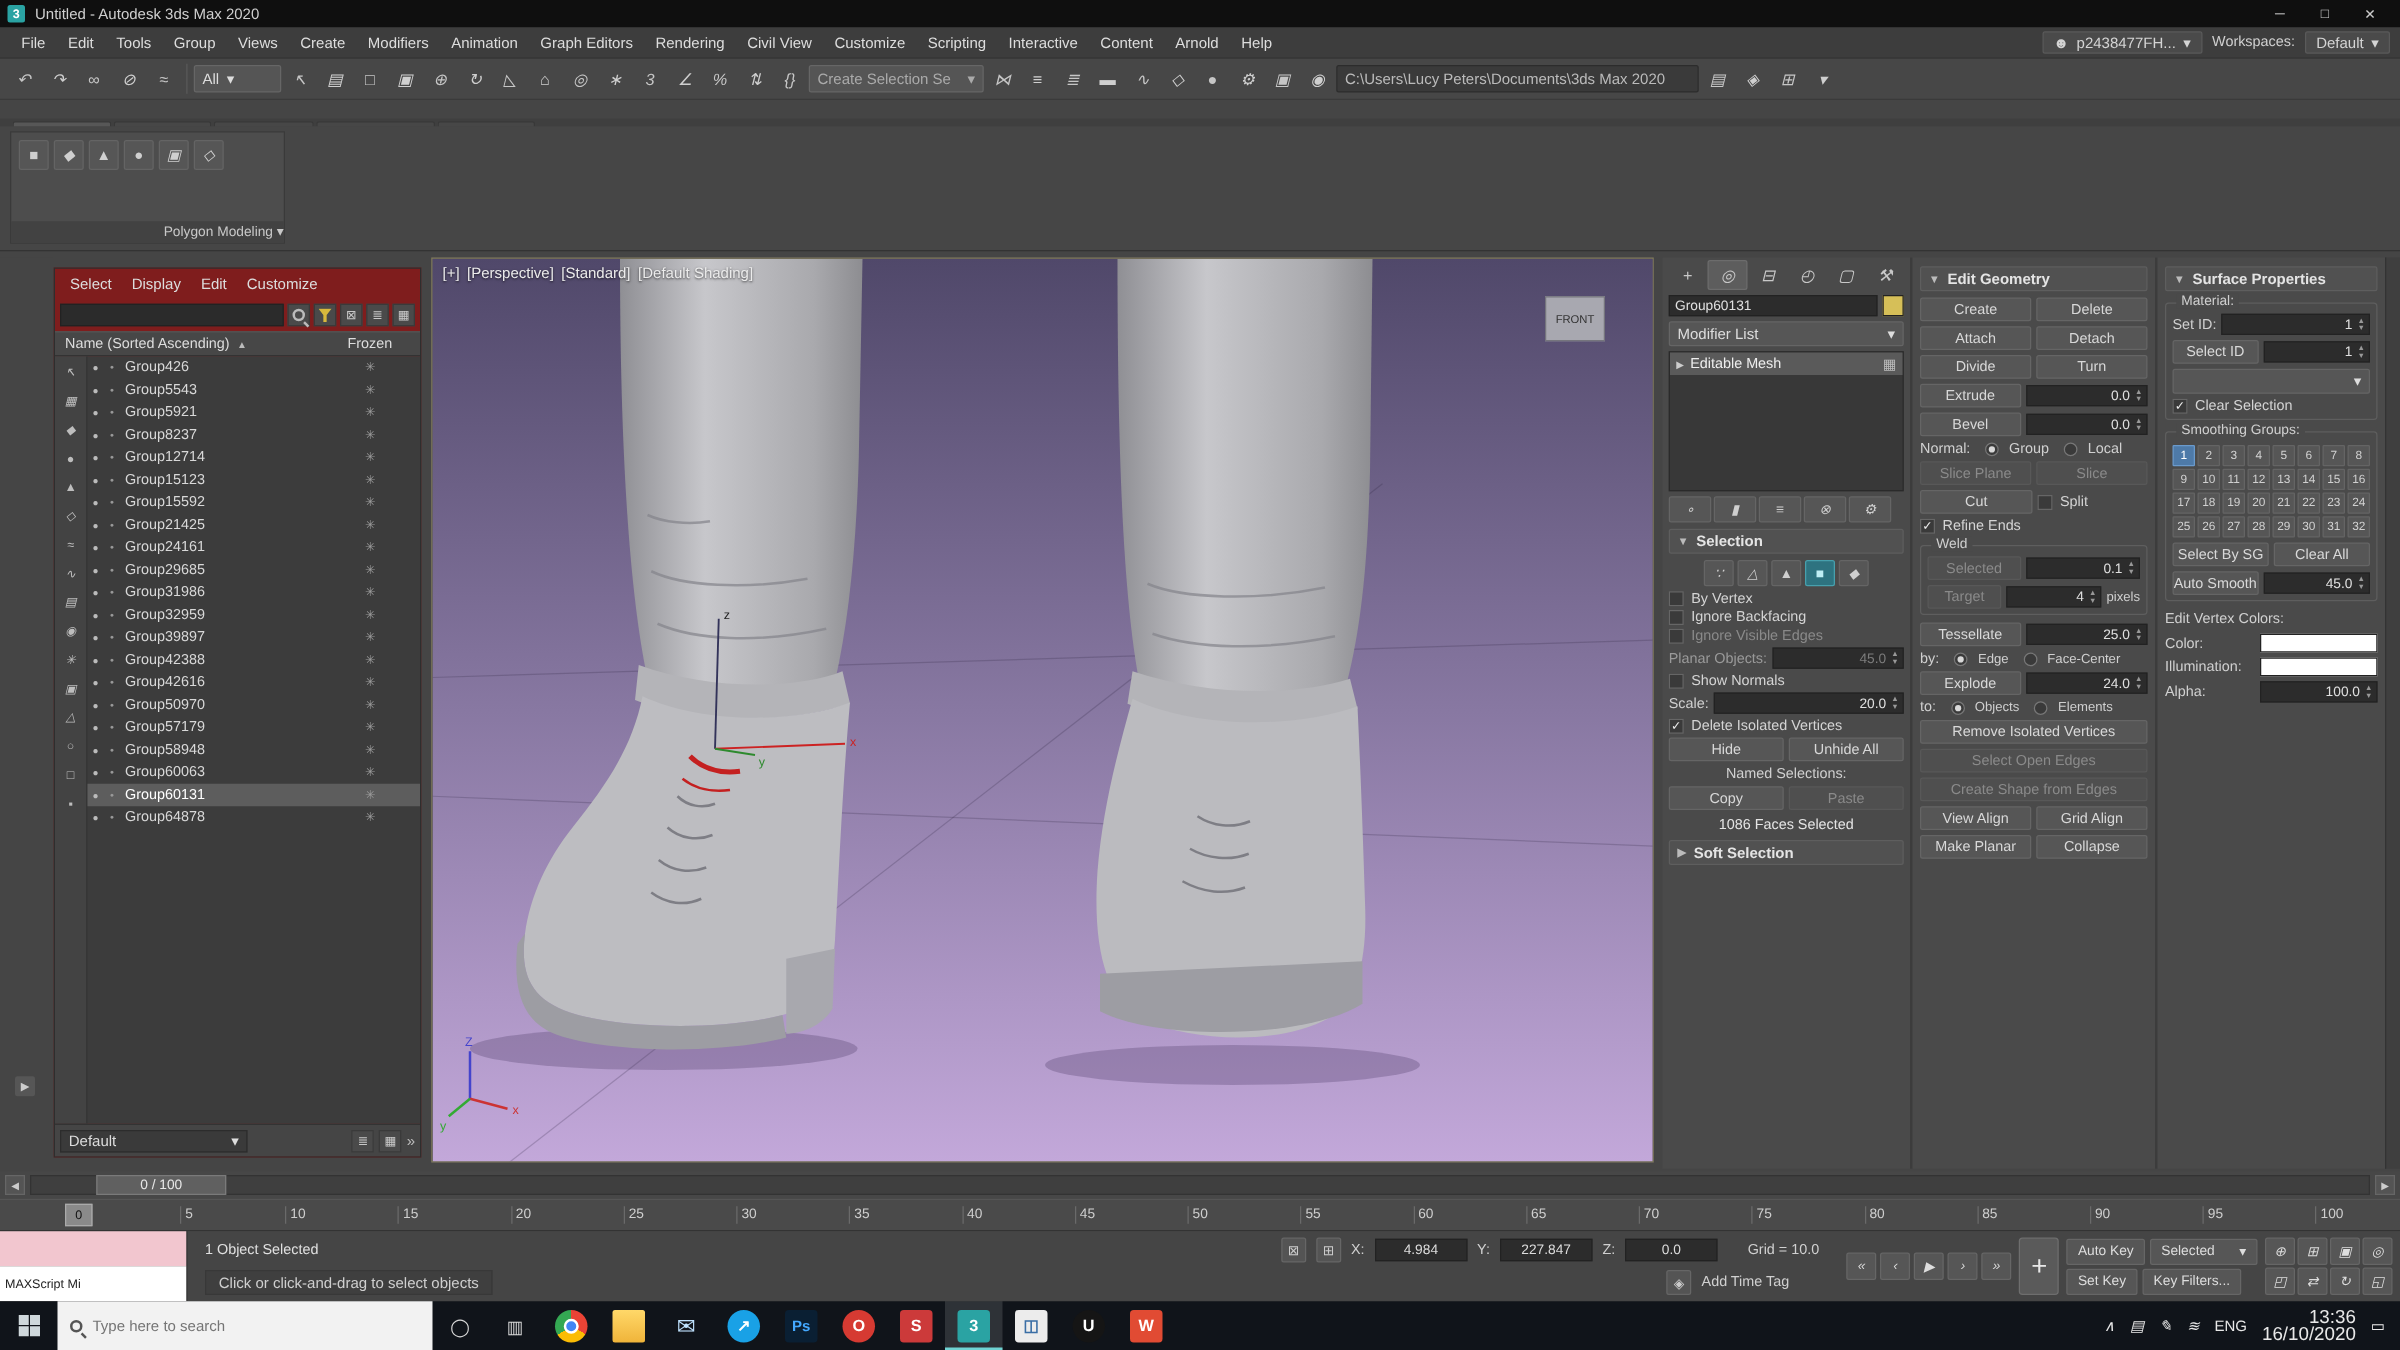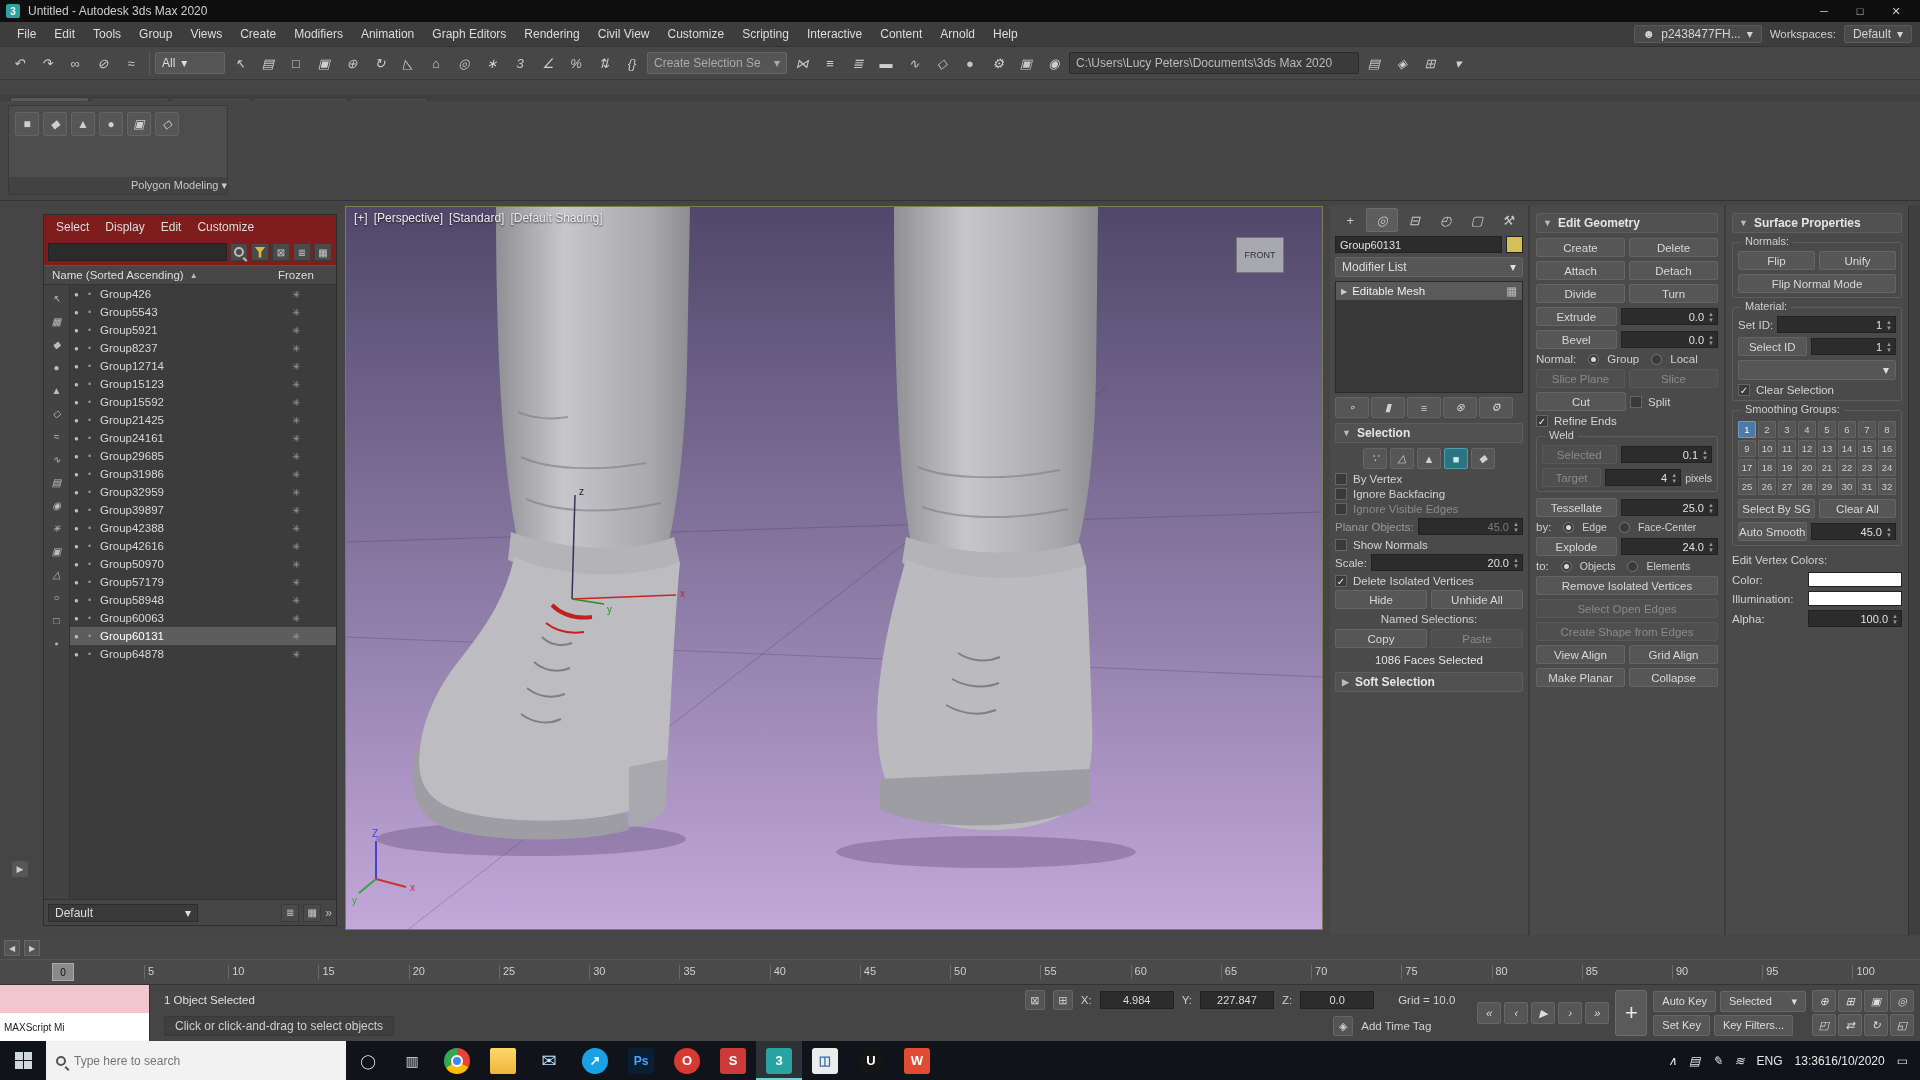--- a/index.html
+++ b/index.html
@@ -149,21 +149,21 @@
 .k-mail .tb-glyph{color:#bfe3ff;font-size:18px;font-weight:normal}
 .k-compass .tb-glyph{background:#19a1e6;border-radius:50%}
 .k-ps .tb-glyph{background:#0a1f33;color:#44a8ff;font-size:12px}
 .k-opera .tb-glyph{background:#d63a32;border-radius:50%}
 .k-redS .tb-glyph{background:#cc3a3a}
 .k-max .tb-glyph{background:#2aa3a3}
 .k-chart .tb-glyph{background:#ececec;color:#3a6ea5}
 .k-unity .tb-glyph{background:#151515;border-radius:50%}
 .k-w .tb-glyph{background:#e14b33}
 .tb-tray{margin-left:auto;display:flex;align-items:center;gap:12px;padding:0 12px;color:#e8e8e8}
-.tb-clock{display:flex;flex-direction:row;align-items:flex-end;font-size:12px;line-height:14px}
+.tb-clock{display:flex;flex-direction:column;align-items:flex-end;font-size:15px;line-height:14px}
 </style>
 </head>
 <body>
 
 <div id="app">
 
   <div id="titlebar" class="abs">
     <span class="logo">3</span>
     <span class="ttl">Untitled - Autodesk 3ds Max 2020</span>
     <span class="wctrl">
@@ -962,30 +962,20 @@
         <span class="btn">Collapse</span>
       </div>
     </div>
 
     <div id="cp-col3">
       <div class="rollout">
         <span class="arr">▼</span>
         <span>Surface Properties</span>
       </div>
       <div class="groupbox">
-        <span class="legend">Normals:</span>
-        <div class="row">
-          <span class="btn">Flip</span>
-          <span class="btn">Unify</span>
-        </div>
-        <div class="row" style="margin-bottom:0">
-            <span class="btn">Flip Normal Mode</span>
-          </div>
-      </div>
-      <div class="groupbox">
         <span class="legend">Material:</span>
         <div class="row">
           <span class="lbl">Set ID:</span>
           <span class="field">
               <span>1</span>
               <span class="spin"></span>
             </span>
         </div>
         <div class="row">
           <span class="btn">Select ID</span>
@@ -1067,20 +1057,23 @@
             <span>100.0</span>
             <span class="spin"></span>
           </span>
       </div>
     </div>
   </div>
   <div id="cp-scroll" class="abs"></div>
 
   <div id="trackbar" class="abs">
     <span class="tb-arrow">◀</span>
+    <div class="tb-track">
+      <div class="tb-handle">0 / 100</div>
+    </div>
     <span class="tb-arrow">▶</span>
   </div>
 
   <div id="ruler" class="abs">
     <div id="ruler-marker">0</div>
     <div id="ruler-ticks">
 
     <span class="tick">0</span>
         <span class="tick">5</span>
         <span class="tick">10</span>

